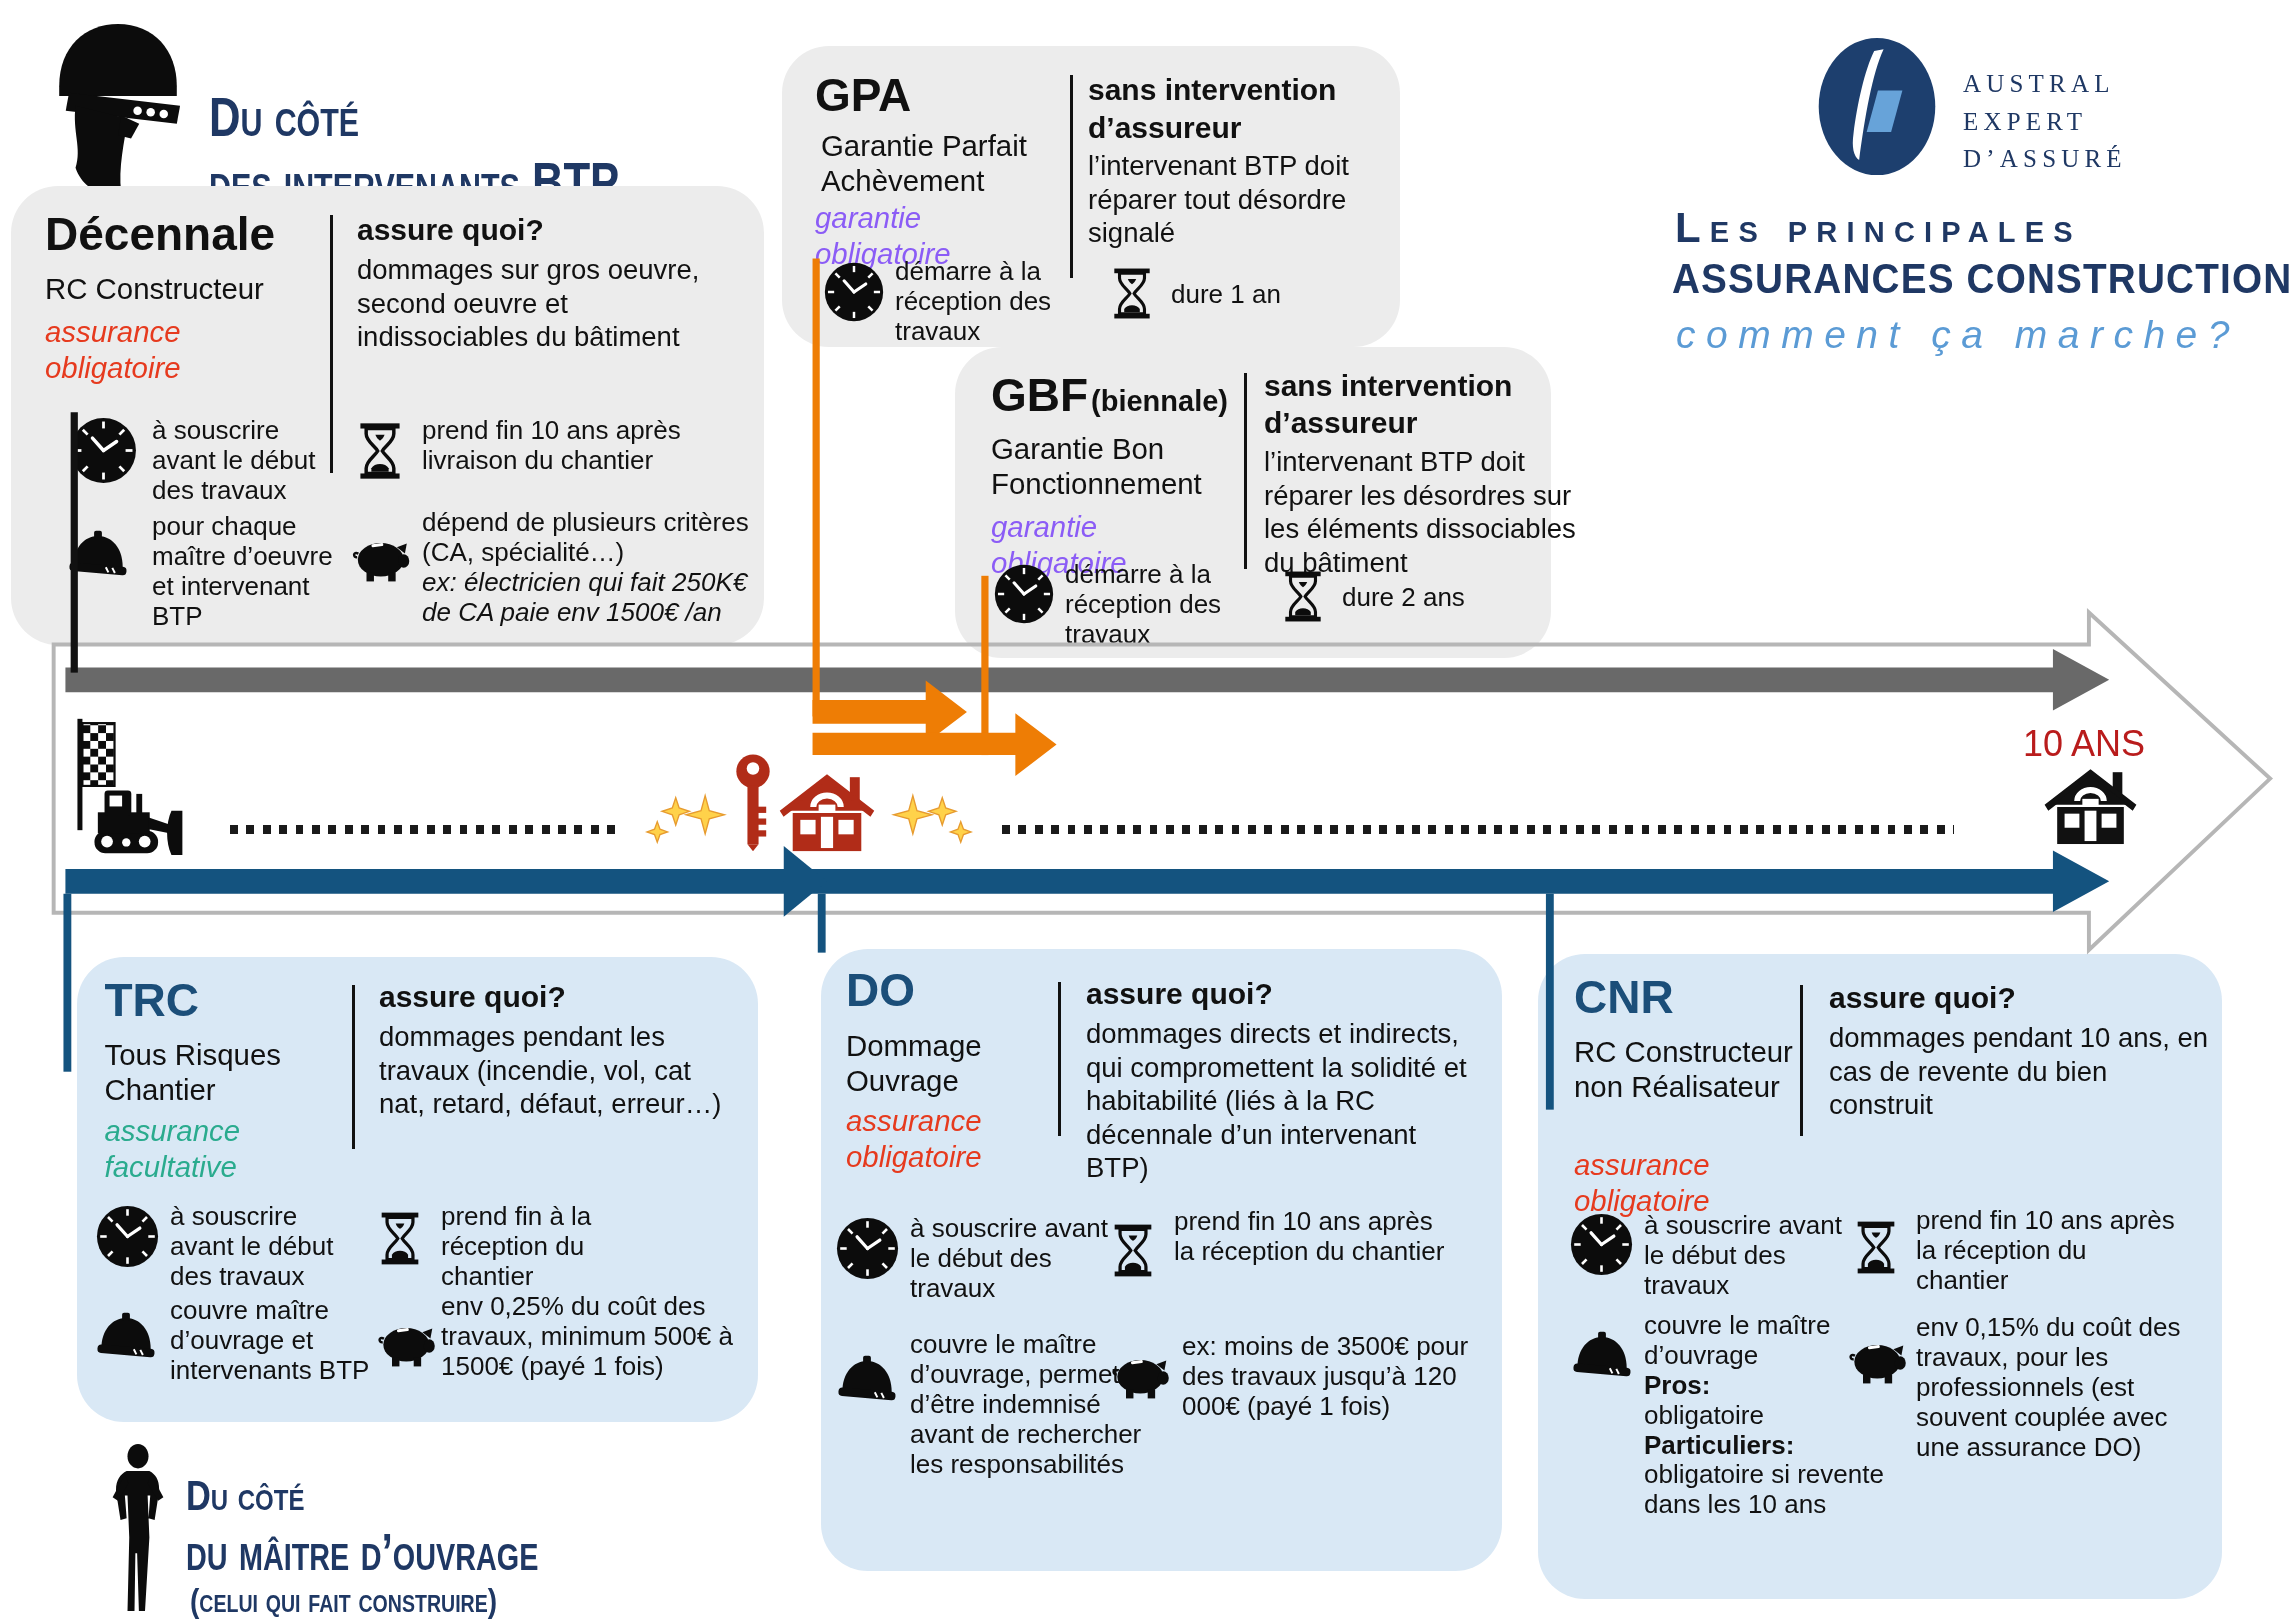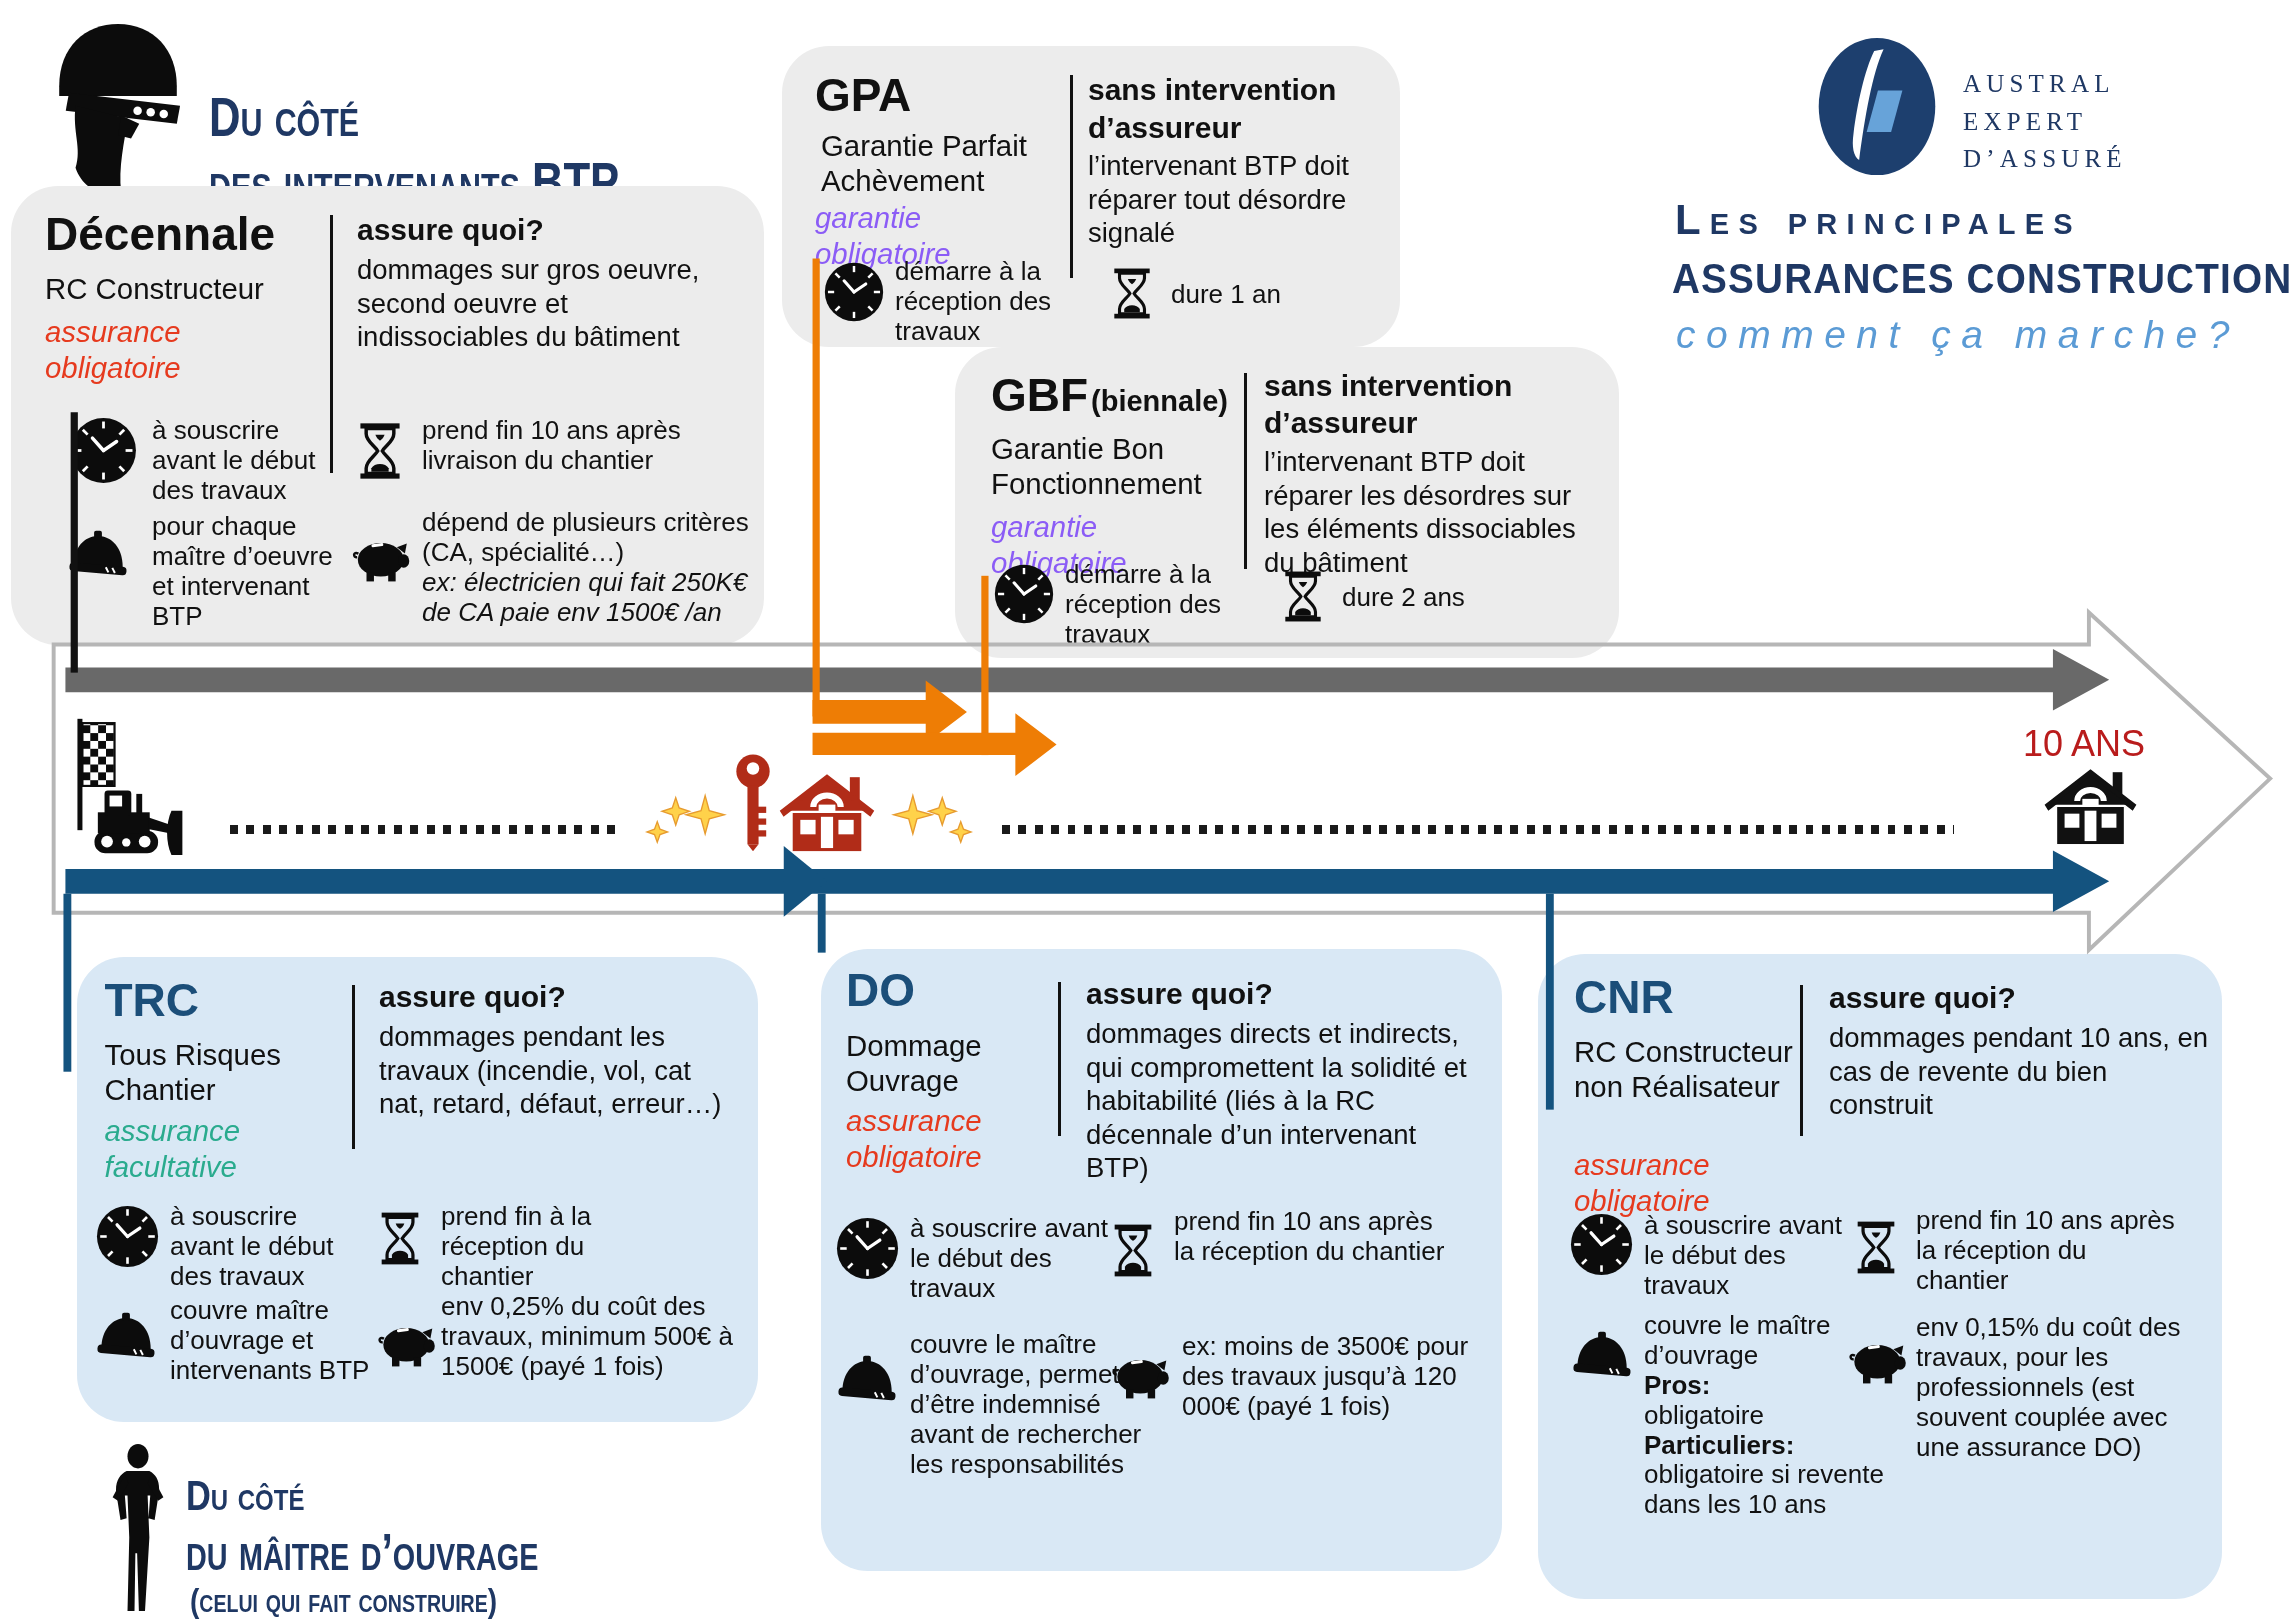--- a/index.html
+++ b/index.html
@@ -23,21 +23,21 @@
   .it i{font-style:italic;text-align:center;}
   .icw{position:absolute;}
   .icw svg{width:100%;height:100%;display:block;}
   .suffix{font-size:29px;font-weight:700;}
   .sc{font-variant:small-caps;}
   .hdr-navy{color:#1f3864;font-weight:700;margin-top:26px;}
   .squeeze{transform-origin:0 0;display:inline-block;white-space:nowrap;}
   .dots{position:absolute;height:8.5px;background:repeating-linear-gradient(90deg,#1a1a1a 0 7.9px,transparent 7.9px 16.4px);}
   .overlay{position:absolute;left:0;top:0;pointer-events:none;}
   .logo-text{font-family:"Liberation Serif",serif;color:#1f3864;font-size:25px;letter-spacing:5.2px;line-height:1.5;white-space:nowrap;}
-  .title1{color:#1f3864;font-weight:700;font-size:42px;letter-spacing:9.2px;white-space:nowrap;}
+  .title1{color:#1f3864;font-weight:700;font-size:42px;letter-spacing:9.2px;white-space:nowrap;margin-top:8px;}
   .title2{color:#1f3864;font-weight:700;font-size:43px;letter-spacing:1.3px;text-transform:uppercase;white-space:nowrap;}
   .title3{color:#5b9bd5;font-style:italic;font-size:39px;letter-spacing:10.5px;white-space:nowrap;}
   .endlabel{font-size:36px;color:#b91c1c;white-space:nowrap;}
   .bold{font-weight:700;}
 </style>
 </head>
 <body>
 
 <svg width="0" height="0" style="position:absolute">
   <defs>
@@ -231,21 +231,21 @@
       </span>
     <div class="abs it" style="left:113px;top:211px;width:222px;">démarre à la réception des travaux</div>
     <span class="icw" style="left:324px;top:213px;width:52px;height:69px;">
         <svg viewBox="0 0 80 105" width="52" height="69">
           <use href="#i-hourglass"></use>
         </svg>
       </span>
     <div class="abs it" style="left:389px;top:234px;width:209px;">dure 1 an</div>
   </div>
 
-  <div class="ibox bg-gray" style="left:955px;top:347px;width:664px;height:311px;">
+  <div class="ibox bg-gray" style="left:955px;top:347px;width:596px;height:311px;">
     <div class="abs" style="left:36px;top:25px;">
       <span class="box-title">GBF</span>
       <span class="suffix">(biennale)</span>
     </div>
     <div class="abs box-sub" style="left:36px;top:84px;width:288px;">Garantie Bon Fonctionnement</div>
     <div class="abs status st-orange" style="left:36px;top:162px;width:196px;">garantie obligatoire</div>
     <div class="divider" style="left:289px;top:26px;height:196px;"></div>
     <div class="abs assure-title" style="left:309px;top:19.6px;width:294px;">sans intervention d’assureur</div>
     <div class="abs assure-body" style="left:309px;top:98px;width:321px;">l’intervenant BTP doit réparer les désordres sur les éléments dissociables du bâtiment</div>
     <span class="icw" style="left:38px;top:216px;width:62px;height:62px;">

